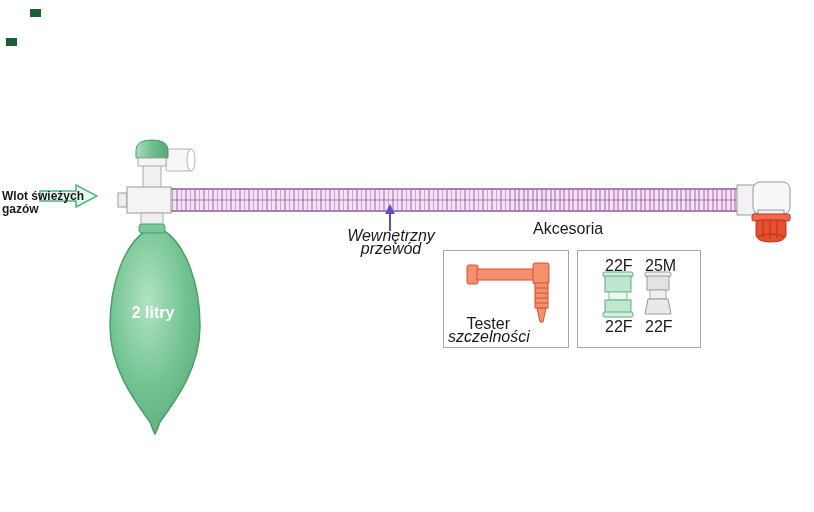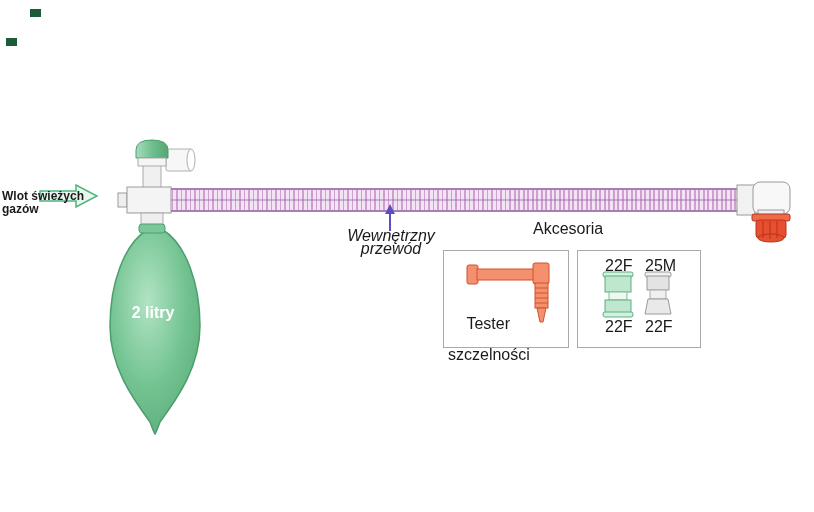--- a/index.html
+++ b/index.html
@@ -130,18 +130,18 @@
 
 <div class="abs txt label bold" style="left:2px;top:190px;width:100px;font-size:12px;text-align:left;">Wlot świeżych gazów</div>
 
 <div class="abs txt label bold" style="left:118px;top:306px;width:70px;color:#ffffff;">2 litry</div>
 
 <div class="abs txt label" style="left:330px;top:229px;width:122px;font-style:italic;">Wewnętrzny przewód</div>
 
 <div class="abs txt label" style="left:533px;top:222px;width:70px;">Akcesoria</div>
 
 <div class="abs txt label" style="left:448px;top:317px;width:62px;text-align:right;">Tester</div>
-<div class="abs txt label" style="left:448px;top:348px;width:62px;">szczelności</div>
+<div class="abs txt label" style="left:448px;top:330px;width:62px;font-style:italic;">szczelności</div>
 
 <div class="abs txt label" style="left:605px;top:259px;width:26px;">22F</div>
 <div class="abs txt label" style="left:645px;top:259px;width:26px;">25M</div>
 <div class="abs txt label" style="left:605px;top:320px;width:26px;">22F</div>
 <div class="abs txt label" style="left:645px;top:320px;width:26px;">22F</div>
 
 </body></html>

